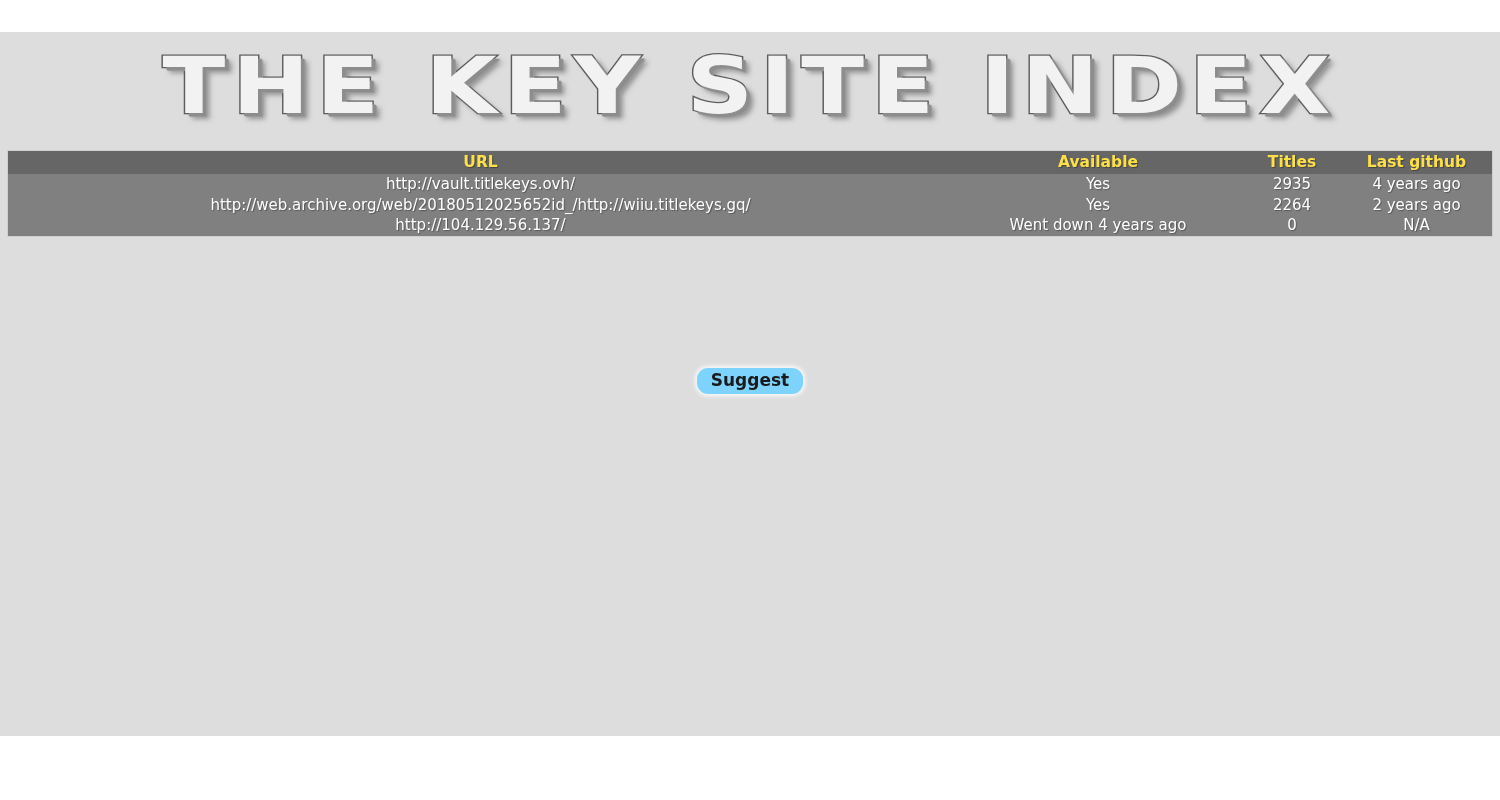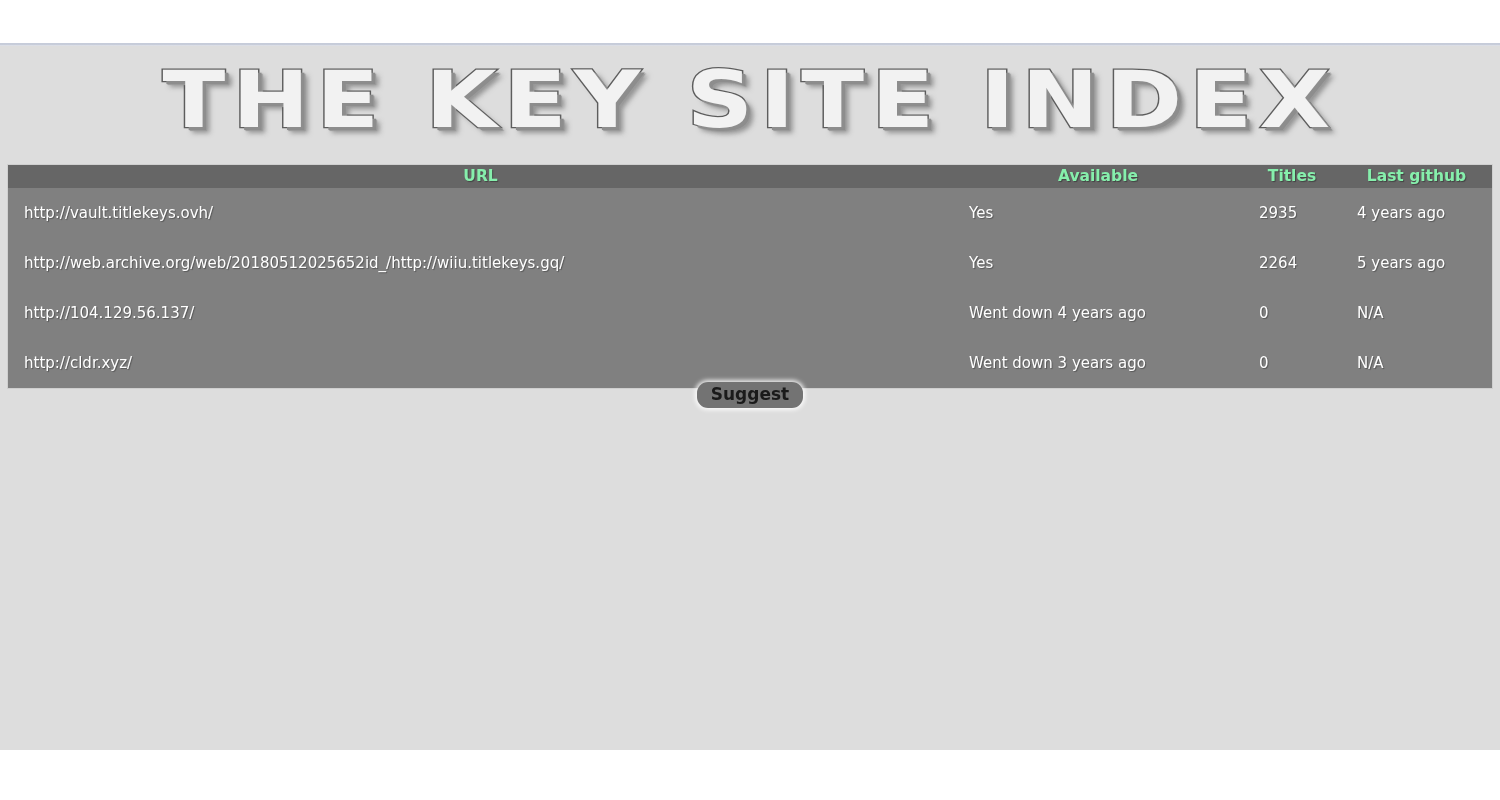--- a/index.html
+++ b/index.html
@@ -29,21 +29,21 @@
     position: absolute;
     left: 0; top: 43px;
     width: 1500px;
     height: 3px;
     background: linear-gradient(to bottom, #c9cfdd 0%, #c2c8d6 40%, #e4e6ec 100%);
   }
 
   
   #page {
     position: absolute;
-    left: 0; top: 46px;
+    left: 0; top: 32px;
     width: 1500px;
     height: 704px;
     background: #dddddd;
     overflow: hidden;
   }
   #page-footer-white {
     position: absolute;
     left: 0; top: 750px;
     width: 1500px;
     height: 50px;
@@ -87,36 +87,37 @@
     width: 1484px;
     border-collapse: collapse;
     table-layout: fixed;
     font-size: 15px;
     box-shadow: 0 0 0 1px #cfcfcf;
   }
   #index-table thead tr {
     background: #666666;
   }
   #index-table thead th {
-    color: #86efac;
+    color: #fde047;
     font-weight: 700;
     font-size: 15.5px;
     padding: 2px 0 3px 0;
     height: 21px;
     text-align: center;
     text-shadow: 1px 1px 1px rgba(0,0,0,0.35);
     border: 0;
   }
   #index-table tbody tr {
     background: #808080;
   }
   #index-table tbody td {
     color: #ffffff;
+    text-align: center;
     height: 20.5px;
-    padding: 16px;
+    padding: 1px;
     font-size: 15px;
     text-shadow: 1px 1px 1px rgba(0,0,0,0.32);
     border: 0;
     white-space: nowrap;
     overflow: hidden;
   }
   .col-url      { width: 945px; }
   .col-avail    { width: 290px; }
   .col-titles   { width: 98px; }
   .col-updated  { width: 151px; }
@@ -128,21 +129,21 @@
     top: 336px;
     width: 1500px;
     text-align: center;
   }
   #suggest-button {
     display: inline-block;
     font-family: "DejaVu Sans", "Liberation Sans", sans-serif;
     font-size: 17px;
     font-weight: 700;
     color: #1a1a1a;
-    background: #737373;
+    background: #7dd3fc;
     border: 0;
     border-radius: 11px;
     padding: 3px 14px 4px 14px;
     line-height: 19px;
     cursor: pointer;
     box-shadow: 0 0 4px 2px rgba(255,255,255,0.85);
   }
 </style>
 </head>
 <body>
@@ -175,34 +176,28 @@
         <tr>
           <td>http://vault.titlekeys.ovh/</td>
           <td>Yes</td>
           <td>2935</td>
           <td>4 years ago</td>
         </tr>
         <tr>
           <td>http://web.archive.org/web/20180512025652id_/http://wiiu.titlekeys.gq/</td>
           <td>Yes</td>
           <td>2264</td>
-          <td>5 years ago</td>
+          <td>2 years ago</td>
         </tr>
         <tr>
           <td>http://104.129.56.137/</td>
           <td>Went down 4 years ago</td>
           <td>0</td>
           <td>N/A</td>
         </tr>
-        <tr>
-          <td>http://cldr.xyz/</td>
-          <td>Went down 3 years ago</td>
-          <td>0</td>
-          <td>N/A</td>
-        </tr>
       </tbody>
   </table>
 
   <div id="suggest-row">
     <button id="suggest-button">Suggest</button>
   </div>
 
 </div>
 
 <div id="page-footer-white"></div>

